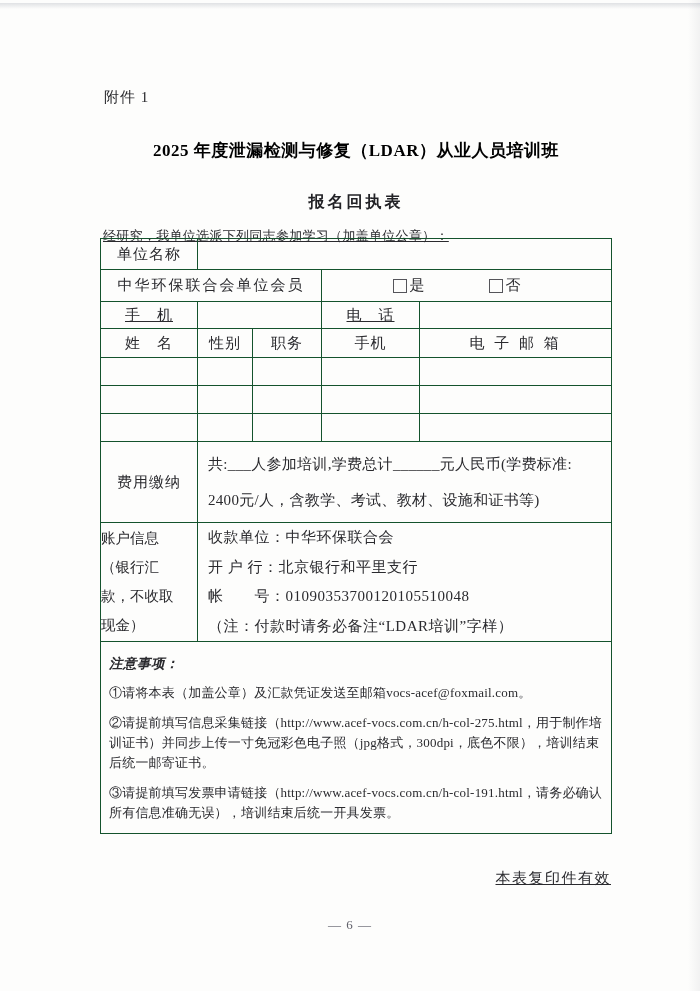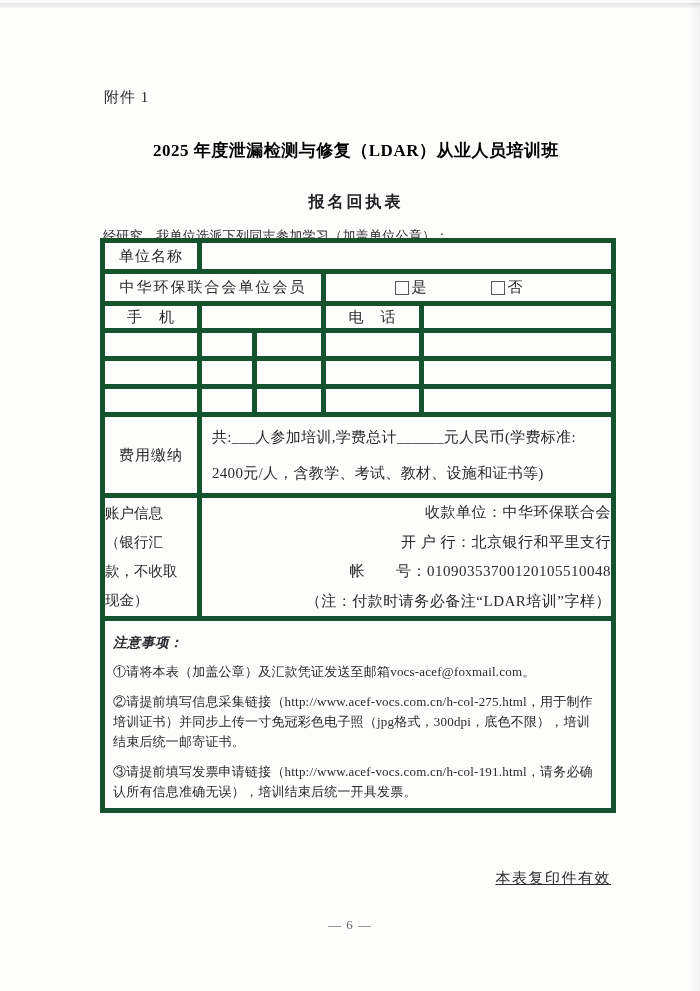--- a/index.html
+++ b/index.html
@@ -35,26 +35,26 @@
     text-align: center; font-size: 16px; font-weight: bold; letter-spacing: 3px;
     color: #222226;
   }
   .intro { position: absolute; top: 227px; left: 3px; font-size: 13px; letter-spacing: 0.3px; text-decoration: underline; }
 
   table.form {
     position: absolute; top: 238px; left: 0;
     width: 511px; table-layout: fixed; border-collapse: collapse;
   }
   td {
-    border: 5px solid #14532d;
+    border: 1px solid #14532d;
     font-size: 15px; padding: 0; vertical-align: middle;
     overflow: hidden;
   }
   .r1 { height: 31px; } .r2 { height: 32px; padding-left: 12px; }
-  .r3 { height: 27px; } .r4 { height: 27px; }
+  .r3 { height: 27px; } .r4 { height: 27px; text-decoration: underline; }
   .r5 { height: 29px; } .re { height: 28px; }
   .r-fee { height: 81px; } .r-acct { height: 117px; } .r-notes { height: 192px; }
 
   .lbl { text-align: center; letter-spacing: 1px; }
   .member-lbl { text-align: center; letter-spacing: 2px; }
   .hdr { text-align: center; letter-spacing: 1px; }
   .email-hdr { letter-spacing: 3px; }
 
   .chk-wrap {
     display: flex; justify-content: center; align-items: center;
@@ -64,21 +64,21 @@
   .chk-box {
     display: inline-block; width: 12px; height: 12px;
     border: 1px solid #55555a; margin-right: 3px; background: transparent;
   }
 
   .fee-cell { padding-left: 10px; }
   .fee-line { line-height: 36px; white-space: nowrap; letter-spacing: 0.3px; }
 
   .acct-lbl-cell { text-align: left; font-size: 14.5px; }
   .acct-lbl-cell div { line-height: 29px; }
-  .acct-cell { padding-left: 10px; text-align: right; }
+  .acct-cell { padding-left: 10px; }
   .acct-cell div { line-height: 29.5px; white-space: nowrap; letter-spacing: 0.5px; }
 
   .notes-cell { vertical-align: top; padding: 13px 8px 0 8px; font-size: 13px; }
   .notes-title { font-weight: bold; font-size: 13.5px; letter-spacing: 0.5px; font-style: italic; }
   .note { margin: 10px 0 0 0; line-height: 20px; word-break: break-all; letter-spacing: 0.2px; }
 
   .copy-note { position: absolute; top: 869px; right: 1px; font-size: 15px; letter-spacing: 1.5px; text-decoration: underline; }
   .pagenum {
     position: absolute; top: 917px; left: 0; width: 700px;
     text-align: center; font-size: 13px; color: #60606a; letter-spacing: 1px;
@@ -124,20 +124,27 @@
               </span>
             </div>
           </td>
         </tr>
         <tr class="r4">
           <td class="lbl">手　机</td>
           <td colspan="2"></td>
           <td class="lbl">电　话</td>
           <td></td>
         </tr>
+        <tr class="r5">
+          <td class="hdr">姓　名</td>
+          <td class="hdr">性别</td>
+          <td class="hdr">职务</td>
+          <td class="hdr">手机</td>
+          <td class="hdr email-hdr">电 子 邮 箱</td>
+        </tr>
         <tr class="re">
           <td></td>
             <td></td>
           <td></td>
             <td></td>
           <td></td>
         </tr>
         <tr class="re">
           <td></td>
             <td></td>

